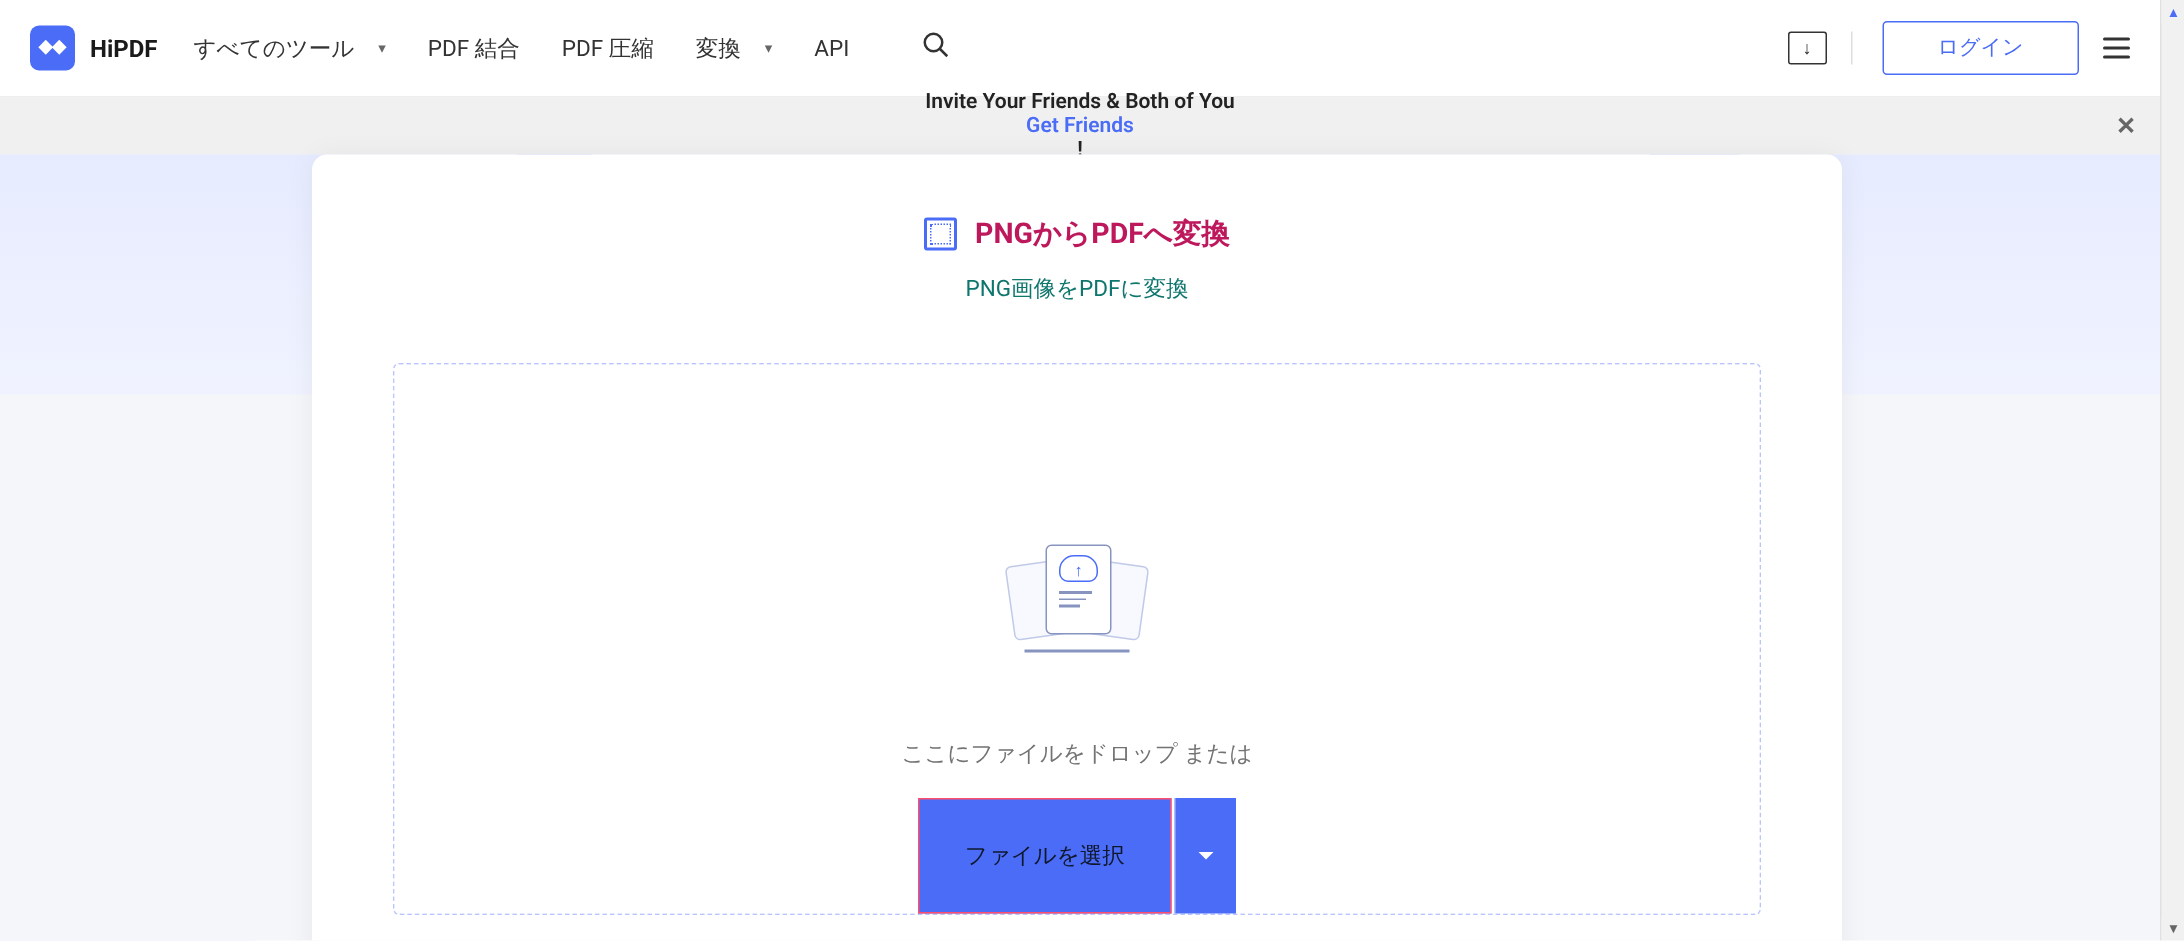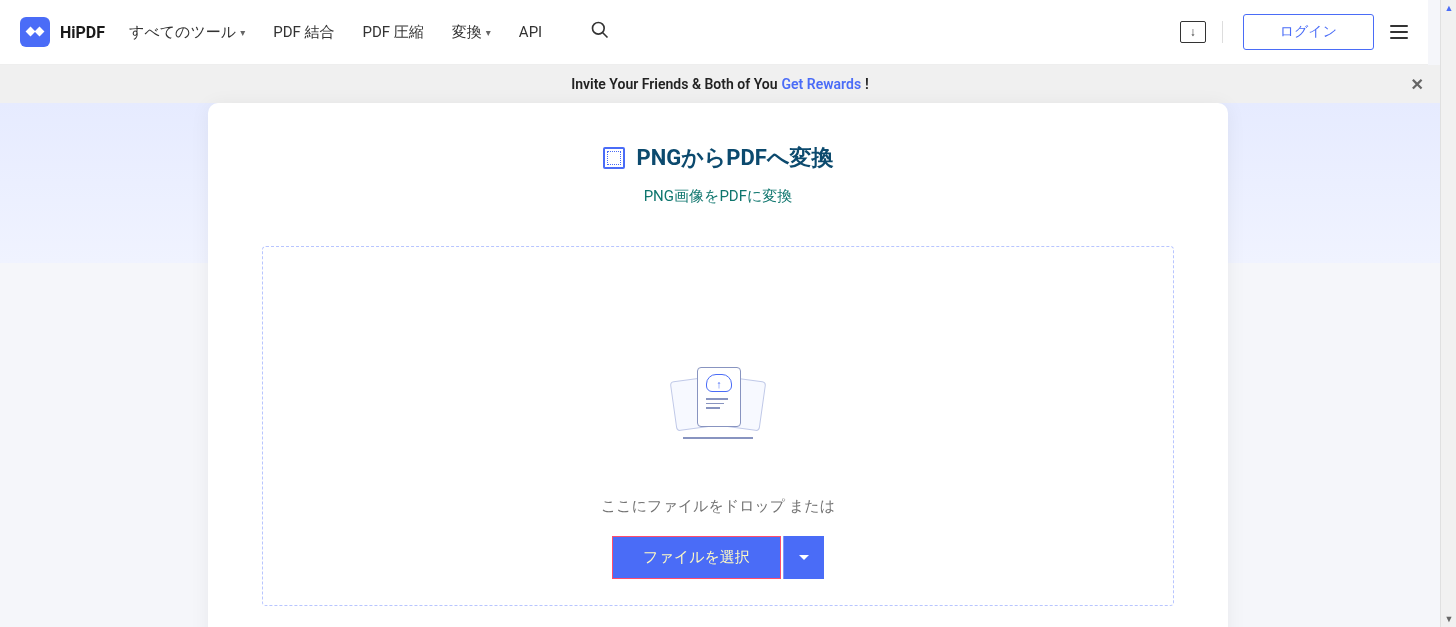--- a/index.html
+++ b/index.html
@@ -5,77 +5,77 @@
 * { margin: 0; padding: 0; box-sizing: border-box; }
 body { font-family: -apple-system, BlinkMacSystemFont, "Segoe UI", Roboto, sans-serif; background: #f5f6fa; width: 1456px; height: 627px; overflow: hidden; position: relative; }
 
 
 .scrollbar-track { position: absolute; right: 0; top: 0; width: 16px; height: 627px; background: #f1f1f1; border-left: 1px solid #e0e0e0; }
 .scroll-arrow { width: 16px; height: 16px; background: #f1f1f1; display: flex; align-items: center; justify-content: center; font-size: 9px; color: #666; }
 .scroll-arrow.up { position: absolute; top: 0; color: #4a6cf7; }
 .scroll-arrow.down { position: absolute; bottom: 0; }
 
 
-.header { position: absolute; top: 0; left: 0; right: 28px; height: 65px; background: #fff; border-bottom: 1px solid #eee; display: flex; align-items: center; padding: 0 20px; }
+.header { position: absolute; top: 0; left: 0; right: 16px; height: 65px; background: #fff; border-bottom: 1px solid #eee; display: flex; align-items: center; padding: 0 20px; }
 .logo-box { width: 30px; height: 30px; background: #4a6cf7; border-radius: 6px; display: flex; align-items: center; justify-content: center; margin-right: 10px; }
 .logo-diamond { width: 16px; height: 10px; position: relative; }
 .logo-diamond::before, .logo-diamond::after { content:""; position:absolute; width:7px; height:7px; background:#fff; transform: rotate(45deg); top:1px; }
 .logo-diamond::before { left: 0; }
 .logo-diamond::after { right: 0; }
 .brand { font-weight: 700; color: #1a1a1a; font-size: 16px; margin-right: 24px; }
 .nav { display: flex; align-items: center; gap: 28px; }
-.nav-item { color: #333; font-size: 15px; display: flex; align-items: center; gap: 4px; cursor: pointer; }
+.nav-item { color: #333; font-size: 15px; display: flex; align-items: center; gap: 16px; cursor: pointer; }
 .chevron-down { font-size: 10px; color: #666; }
 .search-icon { margin-left: 20px; cursor: pointer; }
 .search-icon svg { width: 20px; height: 20px; stroke: #333; stroke-width: 2; fill: none; }
 .spacer { flex: 1; }
 .download-icon { width: 26px; height: 22px; border: 1.5px solid #333; border-radius: 2px; display: flex; align-items: center; justify-content: center; font-size: 12px; cursor: pointer; margin-right: 16px; position: relative; }
 .download-icon::after { content:"↓"; font-size: 12px; color: #333; font-weight: bold; }
 .vdiv { width: 1px; height: 22px; background: #ddd; margin-right: 20px; }
 .login-btn { border: 1px solid #4a6cf7; color: #4a6cf7; background: #fff; padding: 8px 36px; border-radius: 3px; font-size: 14px; cursor: pointer; margin-right: 16px; }
 .hamburger { display: flex; flex-direction: column; gap: 4px; cursor: pointer; }
 .hamburger span { width: 18px; height: 2px; background: #333; border-radius: 1px; }
 
 
-.banner { position: absolute; top: 65px; left: 0; right: 16px; height: 38px; background: #f0f0f0; display: flex; align-items: center; justify-content: center; font-size: 14px; color: #222; font-weight: 600; }
+.banner { position: absolute; top: 65px; left: 0; right: 16px; height: 38px; background: #f0f0f0; display: flex; align-items: center; justify-content: center; font-size: 14px; color: #222; font-weight: 600; flex-direction: column; }
 .banner a { color: #4a6cf7; text-decoration: none; margin: 0 4px; }
 .banner-close { position: absolute; right: 16px; top: 50%; transform: translateY(-50%); font-size: 16px; color: #666; cursor: pointer; }
 
 
 .hero-bg { position: absolute; top: 103px; left: 0; right: 16px; height: 160px; background: linear-gradient(180deg, #e6ebff 0%, #f0f3ff 100%); }
 .hero-bg::before { content:""; position:absolute; left:345px; top:0; width:50px; height:6px; background:#b8c5ff; }
 .hero-bg::after { content:""; position:absolute; right:280px; top:0; width:60px; height:6px; background:#b8c5ff; }
 
 
 .card { position: absolute; top: 103px; left: 208px; width: 1020px; background: #fff; border-radius: 10px; box-shadow: 0 2px 20px rgba(0,0,0,0.06); padding: 40px 0 60px 0; min-height: 520px; }
 .card-title-row { display: flex; align-items: center; justify-content: center; gap: 12px; margin-bottom: 14px; }
 .title-icon { width: 22px; height: 22px; border: 2px solid #4a6cf7; border-radius: 2px; position: relative; display:flex; align-items:center; justify-content:center; }
 .title-icon::before { content:""; position:absolute; width:12px; height:12px; border:1.5px dotted #4a6cf7; }
-.card-title { font-size: 22px; font-weight: 700; color: #0c4a6e; }
+.card-title { font-size: 19px; font-weight: 700; color: #be185d; }
 .card-subtitle { text-align: center; color: #0f766e; font-size: 15px; margin-bottom: 40px; }
 
 
 .dropzone { width: 912px; margin: 0 auto; border: 1px dashed #b8c5ff; border-radius: 4px; min-height: 360px; display: flex; flex-direction: column; align-items: center; padding-top: 120px; }
 .upload-illustration { width: 90px; height: 70px; position: relative; margin-bottom: 60px; }
 .doc-back-l, .doc-back-r { position:absolute; width:38px; height:50px; border:1.5px solid #c0c9e8; border-radius:4px; background:#f7f9ff; top:12px; }
 .doc-back-l { left:0; transform: rotate(-8deg); }
 .doc-back-r { right:0; transform: rotate(8deg); }
 .doc-front { position:absolute; left:24px; top:0; width:44px; height:60px; border:1.5px solid #8894c0; border-radius:4px; background:#fff; display:flex; flex-direction:column; align-items:center; padding-top:6px; }
 .cloud { width:26px; height:18px; border:1.5px solid #4a6cf7; border-radius:10px 10px 6px 6px; position:relative; display:flex; align-items:center; justify-content:center; }
 .cloud-arrow { color:#4a6cf7; font-size:11px; font-weight:bold; line-height:1; margin-top:2px; }
 .doc-lines { margin-top:6px; display:flex; flex-direction:column; gap:3px; align-items:flex-start; width:26px; }
 .doc-lines span { height:1.5px; background:#8894c0; display:block; }
 .doc-lines span:nth-child(1){width:22px;}
 .doc-lines span:nth-child(2){width:18px;}
 .doc-lines span:nth-child(3){width:14px;}
 .illust-base { position:absolute; bottom:-2px; left:10px; width:70px; height:2px; background:#8894c0; }
 
 .drop-text { color: #737373; font-size: 15px; margin-bottom: 20px; }
 .btn-group { display: flex; }
-.select-btn { background: #4a6cf7; color: #fef9c3; border: 1px solid #ff4d6d; padding: 11px 30px; font-size: 15px; cursor: pointer; }
+.select-btn { background: #4a6cf7; color: #0f172a; border: 1px solid #ff4d6d; padding: 28px 30px; font-size: 15px; cursor: pointer; }
 .dropdown-btn { background: #4a6cf7; color: #fff; border: none; border-left: 1px solid rgba(255,255,255,0.3); padding: 12px 14px; cursor: pointer; display:flex; align-items:center; justify-content:center; margin-left:2px; }
 .dropdown-btn svg { width: 12px; height: 8px; fill: #fff; }
 </style>
 </head>
 <body>
 
 <div class="scrollbar-track">
   <div class="scroll-arrow up">▲</div>
   <div class="scroll-arrow down">▼</div>
 </div>
@@ -116,21 +116,21 @@
   <button class="login-btn">ログイン</button>
   <div class="hamburger">
       <span></span>
       <span></span>
       <span></span>
     </div>
 </div>
 
 <div class="banner">
   <span>Invite Your Friends &amp; Both of You </span>
-  <a href="#">Get Rewards</a>
+  <a href="#">Get Friends</a>
   <span> !</span>
   <div class="banner-close">✕</div>
 </div>
 
 <div class="hero-bg"></div>
 
 <div class="card">
   <div class="card-title-row">
     <div class="title-icon"></div>
     <h1 class="card-title">PNGからPDFへ変換</h1>

